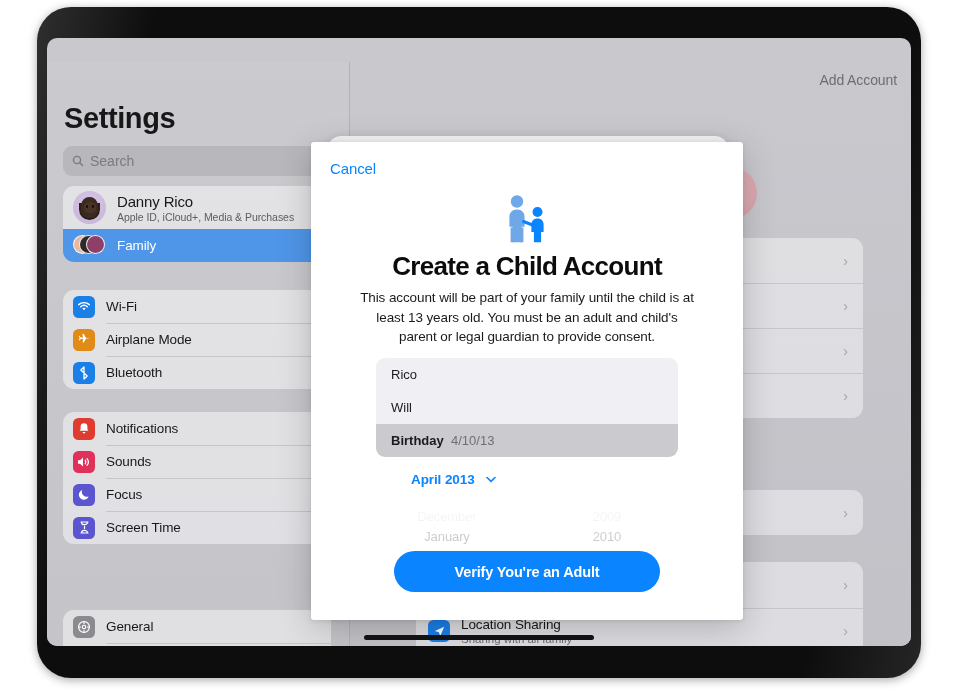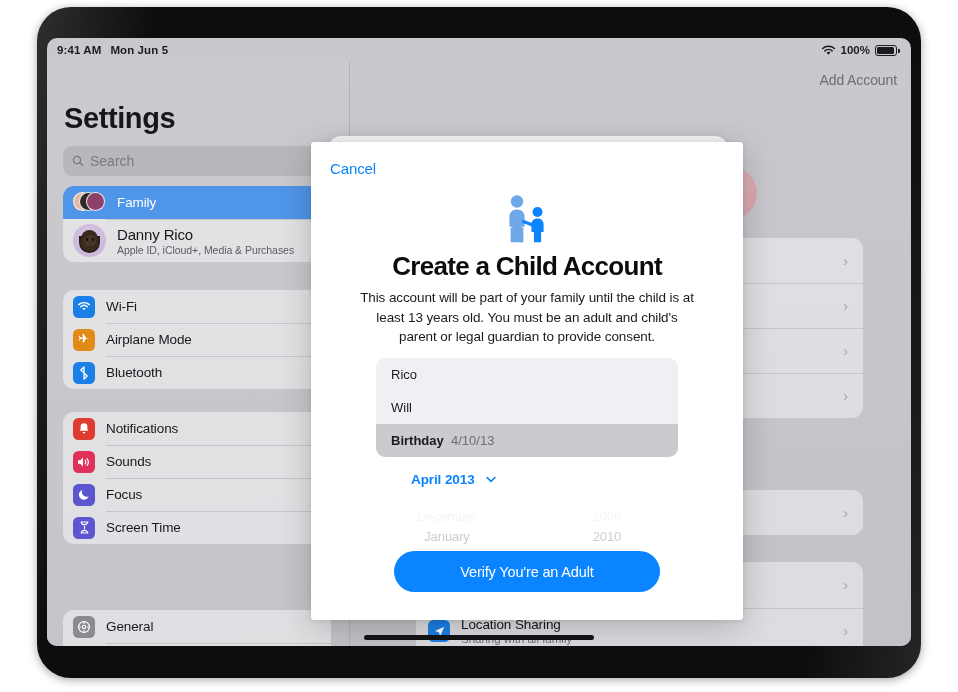--- a/index.html
+++ b/index.html
@@ -243,88 +243,71 @@
     -webkit-mask-image: linear-gradient(180deg, rgba(0,0,0,.18) 0%, rgba(0,0,0,.55) 60%, rgba(0,0,0,.75) 100%);
             mask-image: linear-gradient(180deg, rgba(0,0,0,.18) 0%, rgba(0,0,0,.55) 60%, rgba(0,0,0,.75) 100%);
   }
   .pcol{ width:104px; text-align:center; }
   .pitem{ font-size:13px; color:#9b9ba1; line-height:20px; letter-spacing:-.1px; }
   .pitem.faint{ opacity:.35; }
 
   .sheet-cta{
     position:absolute; left:83px; top:409px; width:266px; height:41px;
     border-radius:21px; background:#0a84ff; border:none; cursor:pointer;
-    color:#fff; font-size:14.5px; font-weight:400; letter-spacing:-.15px;
+    color:#fff; font-size:14.5px; font-weight:700; letter-spacing:-.15px;
     font-family:inherit;
   }
 </style>
 </head>
 <body>
 
 <div id="root">
 
   <div class="device-bezel">
     <div class="bezel-sheen"></div>
     <div class="camera-dot"></div>
   </div>
 
   <div class="device-screen">
 
-    <div class="statusbar">
-      <div class="sb-left">
-        <span>9:41 AM</span>
-        <span>Mon Jun 5</span>
-      </div>
-      <div class="sb-right">
-        <svg class="wifi-icon" width="15" height="11" viewBox="0 0 15 11">
-          <path d="M7.5 9.8 5.6 7.6a2.9 2.9 0 0 1 3.8 0L7.5 9.8z" fill="#1c1c1e"></path>
-          <path d="M3.9 5.9a5.4 5.4 0 0 1 7.2 0" stroke="#1c1c1e" stroke-width="1.5" fill="none" stroke-linecap="round"></path>
-          <path d="M1.6 3.5a8.8 8.8 0 0 1 11.8 0" stroke="#1c1c1e" stroke-width="1.5" fill="none" stroke-linecap="round"></path>
-        </svg>
-        <span>100%</span>
-        <span class="battery">
-            <i></i>
-          </span>
-      </div>
-    </div>
 
     <div class="sidebar">
 
       <div class="settings-title">Settings</div>
 
       <div class="searchbar">
         <svg width="12" height="12" viewBox="0 0 12 12">
           <circle cx="5" cy="5" r="3.6" stroke="#7a7a80" stroke-width="1.4" fill="none"></circle>
           <path d="M7.8 7.8 10.6 10.6" stroke="#7a7a80" stroke-width="1.4" stroke-linecap="round"></path>
         </svg>
         <span class="s-label">Search</span>
       </div>
 
       <div class="group" style="top:124px">
-        <div class="srow selected" style="height:33px">
-          <div class="family-avatars">
-            <span class="fav" style="left:0; background:#e8b9a1"></span>
-            <span class="fav" style="left:6px; background:#2e2a28"></span>
-            <span class="fav" style="left:13px; background:#8e3f6a"></span>
-          </div>
-          <span class="srow-label">Family</span>
-        </div>
         <div class="srow tall">
           <div class="acct-avatar">
             <div class="memoji-beard"></div>
             <div class="memoji-head"></div>
             <div class="memoji-face"></div>
             <div class="memoji-eye" style="left:12.5px"></div>
             <div class="memoji-eye" style="left:18.5px"></div>
           </div>
           <div>
             <div class="acct-name">Danny Rico</div>
             <div class="acct-sub">Apple ID, iCloud+, Media &amp; Purchases</div>
           </div>
         </div>
+        <div class="srow selected" style="height:33px">
+          <div class="family-avatars">
+            <span class="fav" style="left:0; background:#e8b9a1"></span>
+            <span class="fav" style="left:6px; background:#2e2a28"></span>
+            <span class="fav" style="left:13px; background:#8e3f6a"></span>
+          </div>
+          <span class="srow-label">Family</span>
+        </div>
       </div>
 
       <div class="group" style="top:228px">
         <div class="srow">
           <span class="app-ico" style="background:#1b7fe8">
             <svg width="14" height="11" viewBox="0 0 15 11">
               <path d="M7.5 9.6 5.7 7.5a2.8 2.8 0 0 1 3.6 0L7.5 9.6z" fill="#fff"></path>
               <path d="M4 5.8a5.3 5.3 0 0 1 7 0" stroke="#fff" stroke-width="1.5" fill="none" stroke-linecap="round"></path>
               <path d="M1.8 3.5a8.6 8.6 0 0 1 11.4 0" stroke="#fff" stroke-width="1.5" fill="none" stroke-linecap="round"></path>
             </svg>

